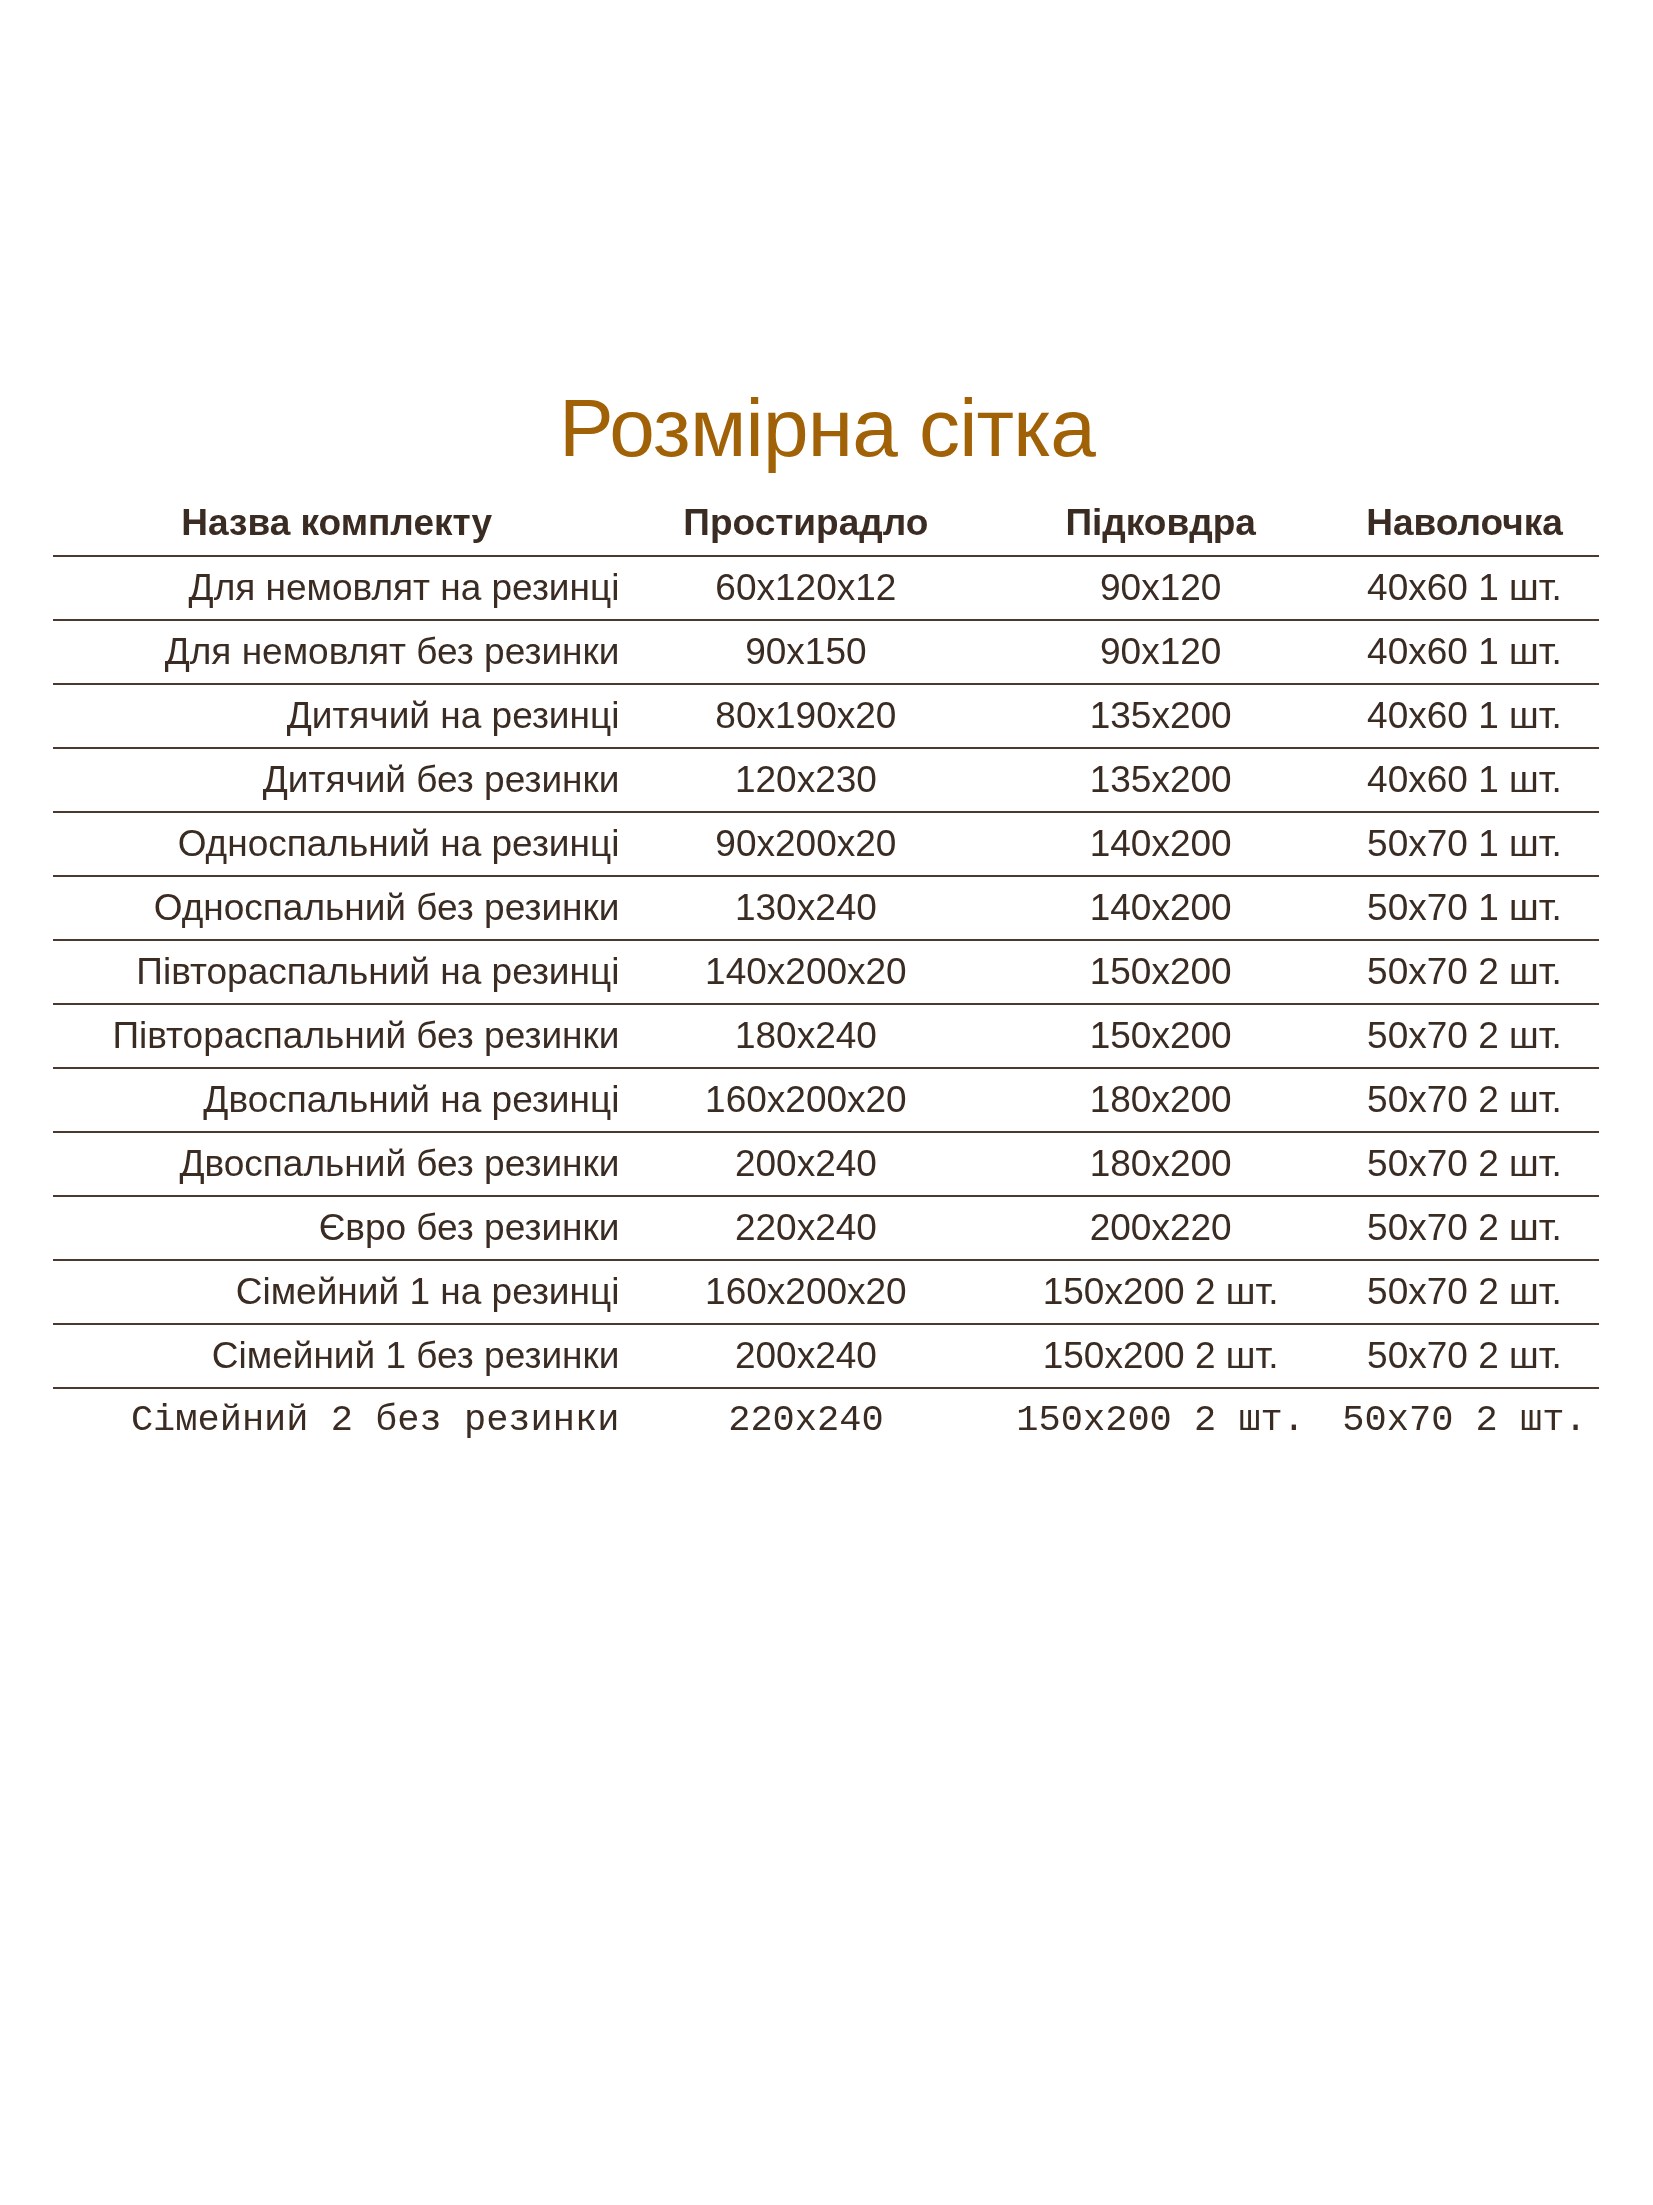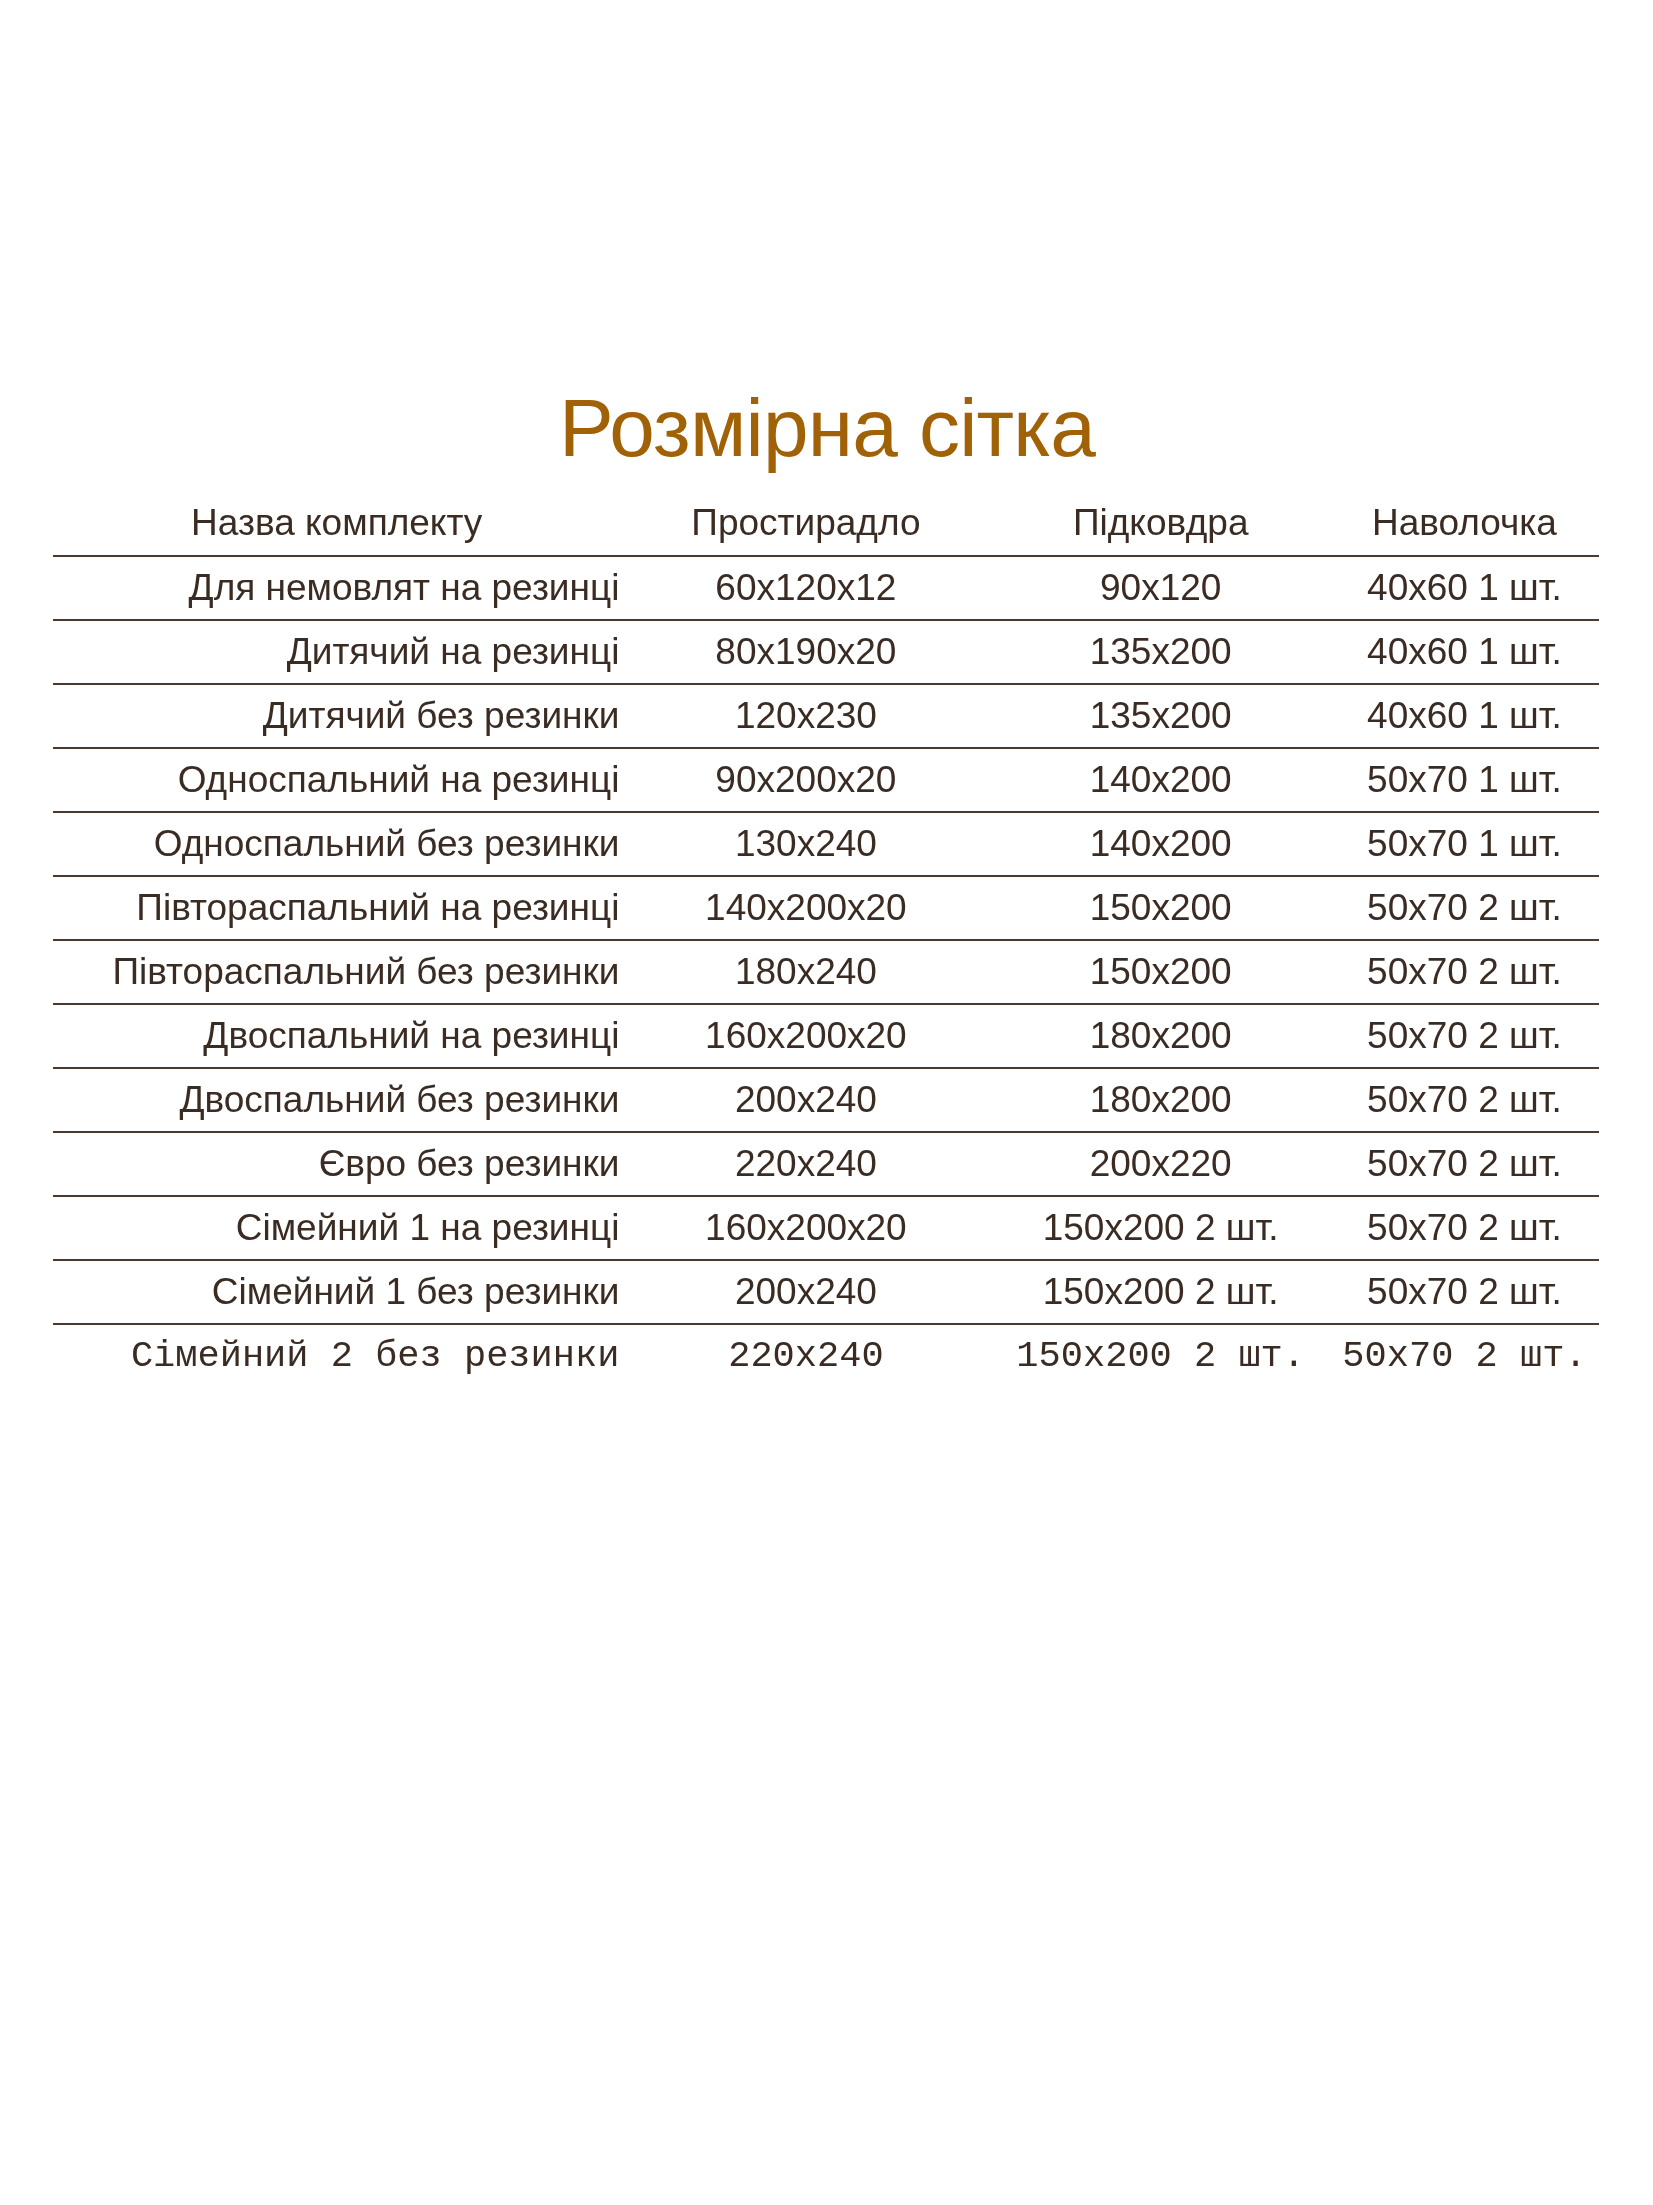--- a/index.html
+++ b/index.html
@@ -33,21 +33,21 @@
     font-size: 37px;
   }
   .size-table col.c1 { width: 36.7%; }
   .size-table col.c2 { width: 24.0%; }
   .size-table col.c3 { width: 21.9%; }
   .size-table col.c4 { width: 17.4%; }
   .size-table thead tr { border-bottom: 2.5px solid #4b392e; }
   .size-table tbody tr { border-bottom: 2.5px solid #4b392e; }
   .size-table tbody tr:last-child { border-bottom: none; font-family: Liberation Mono, monospace; }
   .size-table th {
-    font-weight: 400;
+    font-weight: 700;
     height: 63px;
     vertical-align: middle;
     text-align: center;
     white-space: nowrap;
   }
   .size-table td {
     height: 60px;
     vertical-align: middle;
     text-align: center;
     white-space: nowrap;
@@ -74,20 +74,26 @@
       <th>Назва комплекту</th>
       <th>Простирадло</th>
       <th>Підковдра</th>
       <th>Наволочка</th>
     </tr>
   </thead>
   <tbody>
     <tr>
       <td class="name-col">Для немовлят на резинці</td>
       <td>60х120х12</td>
+      <td>90х120</td>
+      <td>40х60 1 шт.</td>
+    </tr>
+    <tr>
+      <td class="name-col">Для немовлят без резинки</td>
+      <td>90х150</td>
       <td>90х120</td>
       <td>40х60 1 шт.</td>
     </tr>
     <tr>
       <td class="name-col">Дитячий на резинці</td>
       <td>80х190х20</td>
       <td>135х200</td>
       <td>40х60 1 шт.</td>
     </tr>
     <tr>

